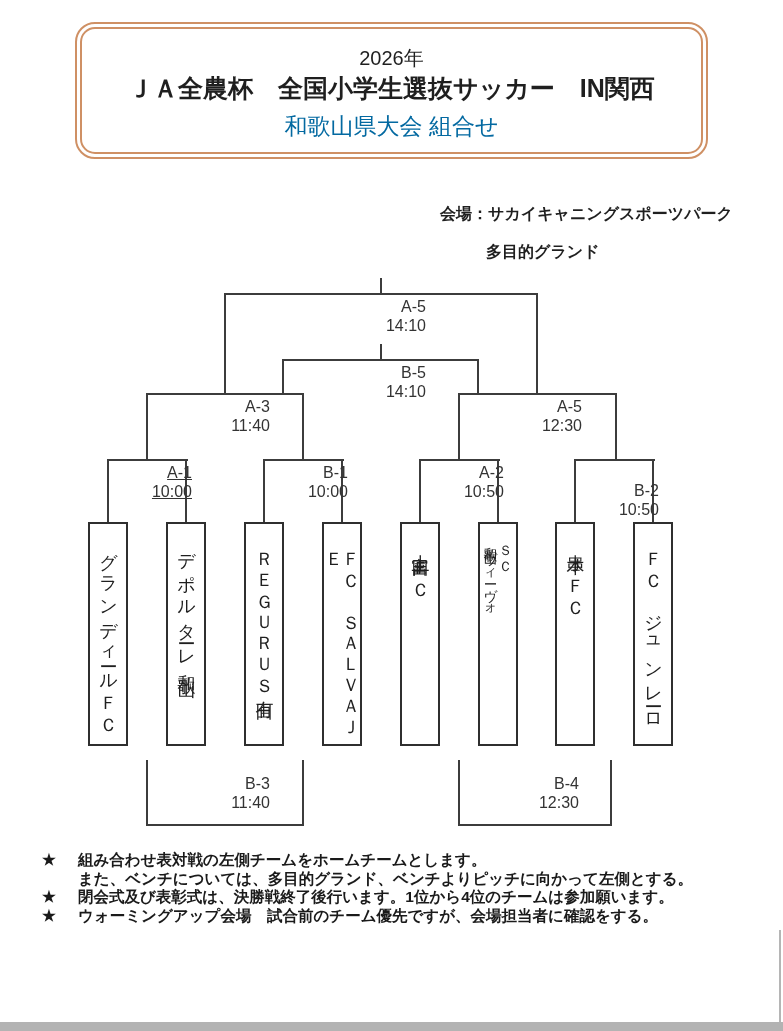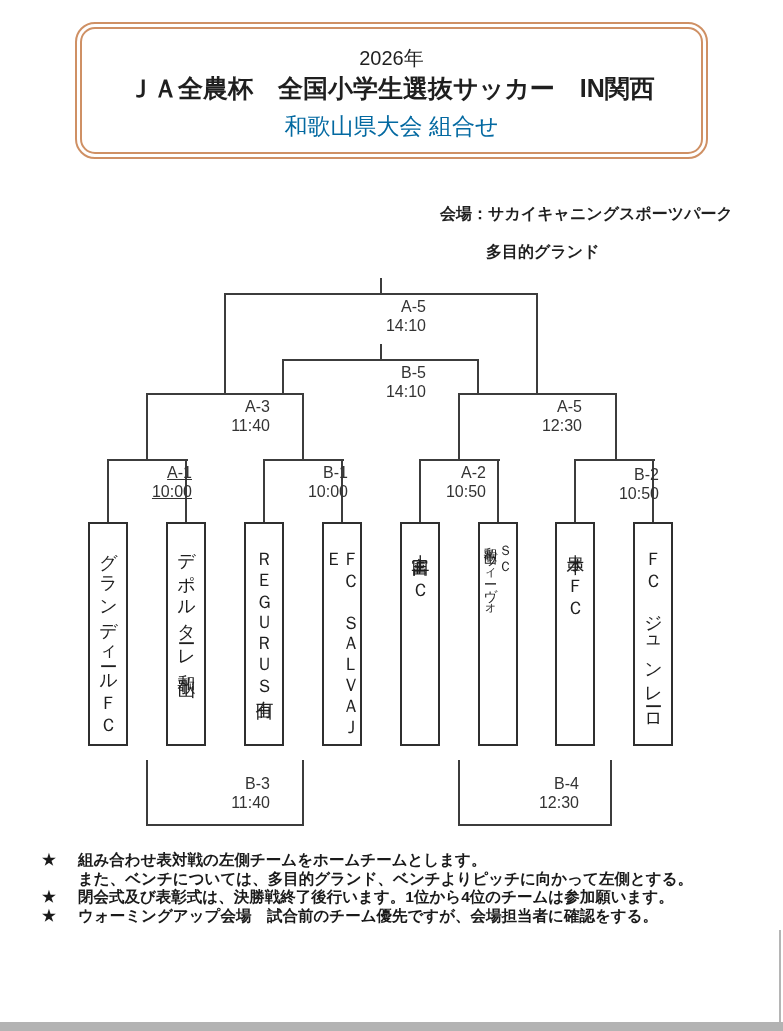--- a/index.html
+++ b/index.html
@@ -130,25 +130,25 @@
     <div>12:30</div>
   </div>
   <div class="match-label" style="left:102px;top:463px;text-decoration:underline;">
     <div>A-1</div>
     <div>10:00</div>
   </div>
   <div class="match-label" style="left:258px;top:463px;">
     <div>B-1</div>
     <div>10:00</div>
   </div>
-  <div class="match-label" style="left:396px;top:463px;">
+  <div class="match-label" style="left:414px;top:463px;">
     <div>A-2</div>
     <div>10:50</div>
   </div>
-  <div class="match-label" style="left:569px;top:465px;">
+  <div class="match-label" style="left:569px;top:481px;">
     <div>B-2</div>
     <div>10:50</div>
   </div>
   <div class="match-label" style="left:180px;top:774px;">
     <div>B-3</div>
     <div>11:40</div>
   </div>
   <div class="match-label" style="left:489px;top:774px;">
     <div>B-4</div>
     <div>12:30</div>

